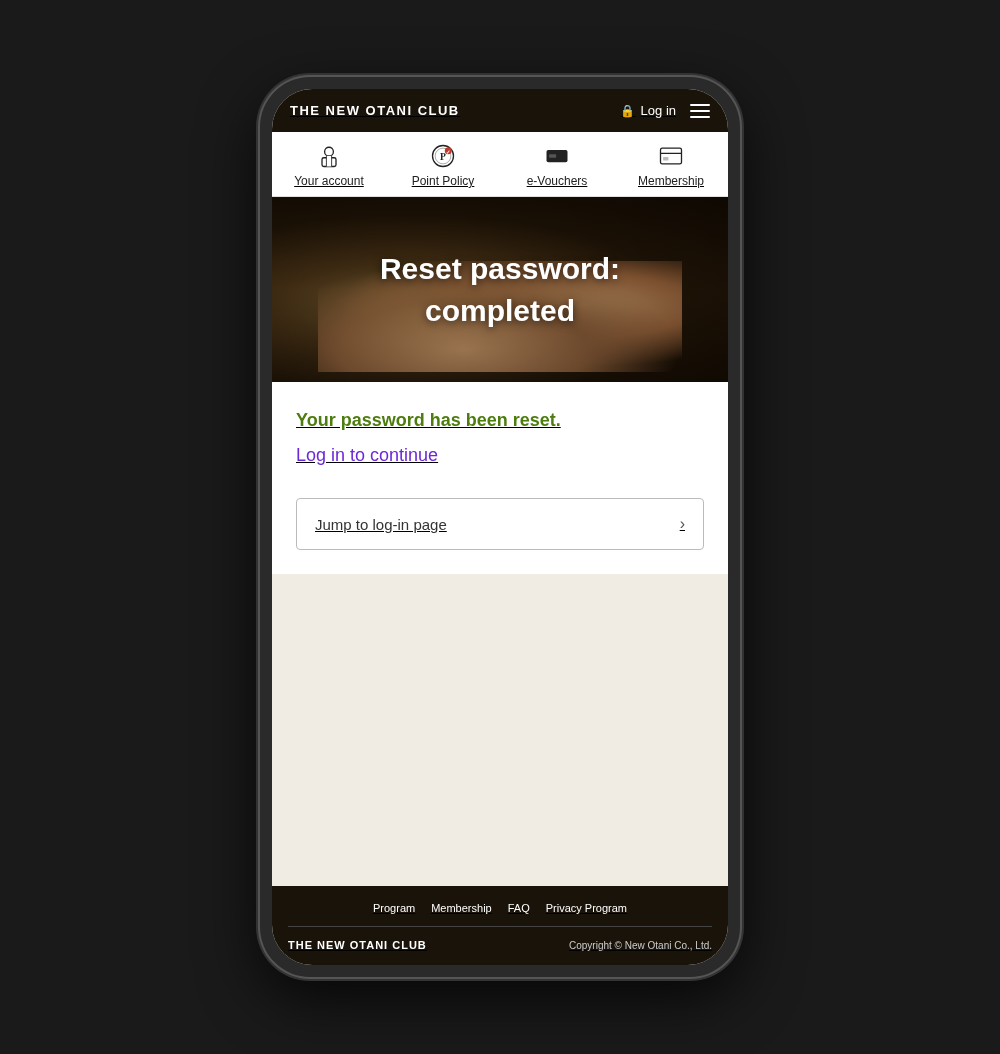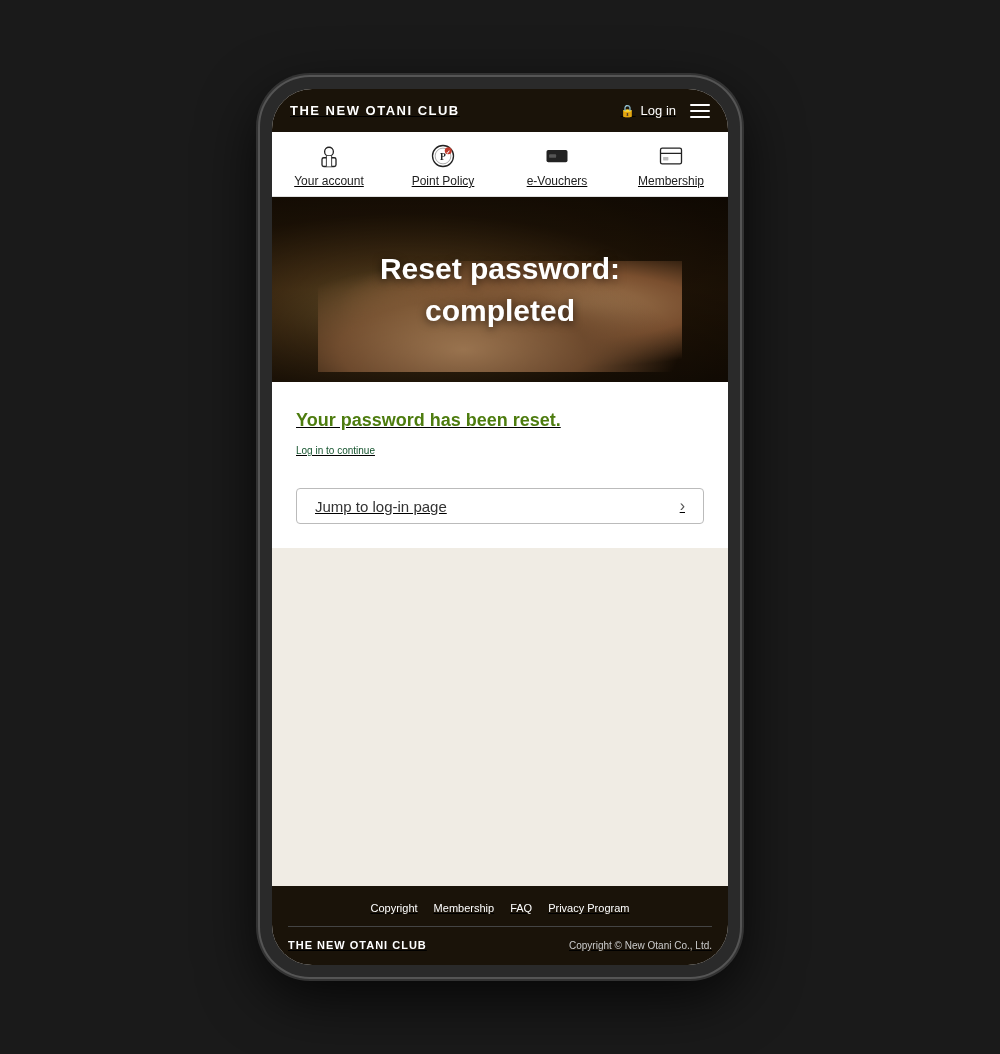--- a/index.html
+++ b/index.html
@@ -198,33 +198,33 @@
     }
 
     .success-title {
       font-size: 18px;
       font-weight: 700;
       color: #4d7c0f;
       margin-bottom: 14px;
     }
 
     .login-link {
-      color: #14532d;
-      font-size: 10px;
+      color: #6d28d9;
+      font-size: 18px;
       margin-bottom: 32px;
       cursor: pointer;
     }
 
     .jump-btn {
       display: flex;
       align-items: center;
       justify-content: space-between;
       border: 1px solid #bbb;
       border-radius: 4px;
-      padding: 8px 18px;
+      padding: 16px 18px;
       cursor: pointer;
       background: #fff;
       width: 100%;
       font-size: 15px;
       color: #333;
     }
 
     .jump-btn-chevron {
       color: #555;
       font-size: 16px;
@@ -370,21 +370,21 @@
           <span class="jump-btn-chevron">›</span>
         </button>
       </div>
 
       <div class="spacer-area"></div>
 
     </div>
 
     <div class="footer">
       <div class="footer-links">
-        <span class="footer-link">Copyright</span>
+        <span class="footer-link">Program</span>
         <span class="footer-link">Membership</span>
         <span class="footer-link">FAQ</span>
         <span class="footer-link">Privacy Program</span>
       </div>
       <div class="footer-divider"></div>
       <div class="footer-bottom">
         <span class="footer-brand">THE NEW OTANI CLUB</span>
         <span class="footer-copy">Copyright © New Otani Co., Ltd.</span>
       </div>
     </div>

